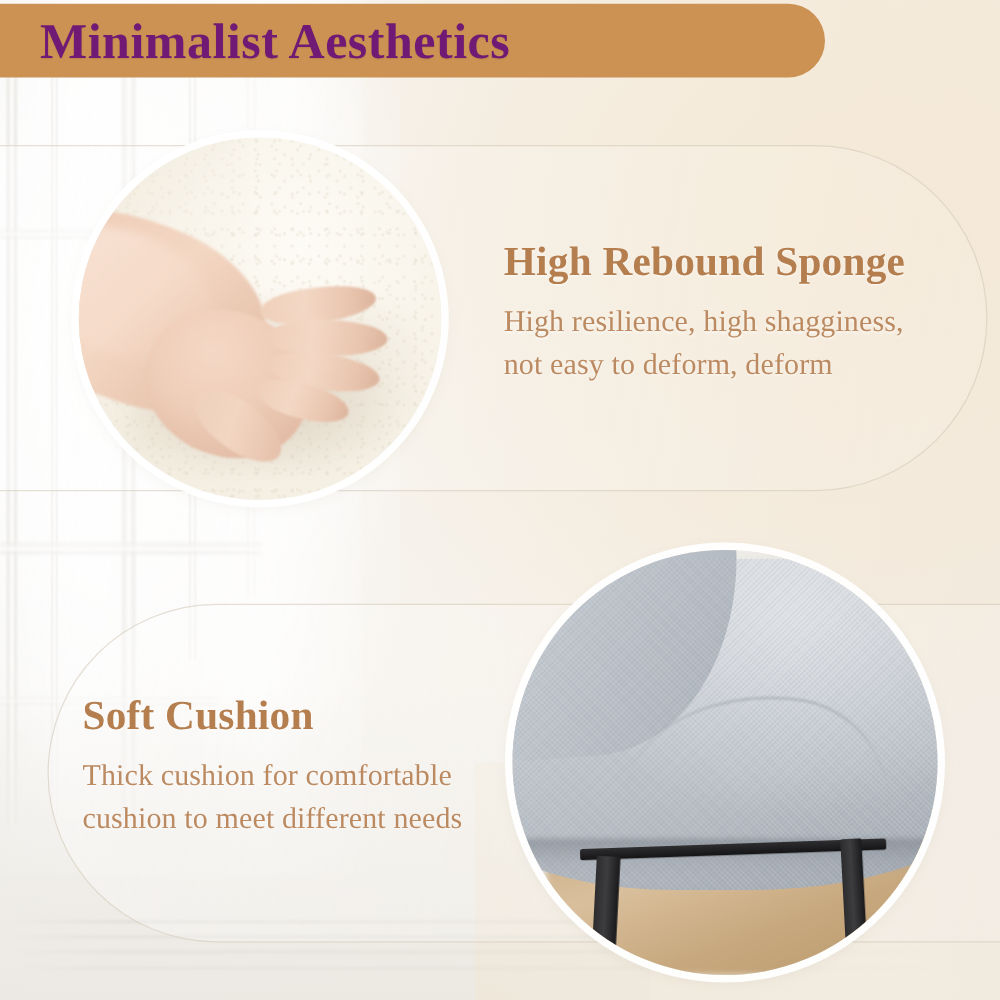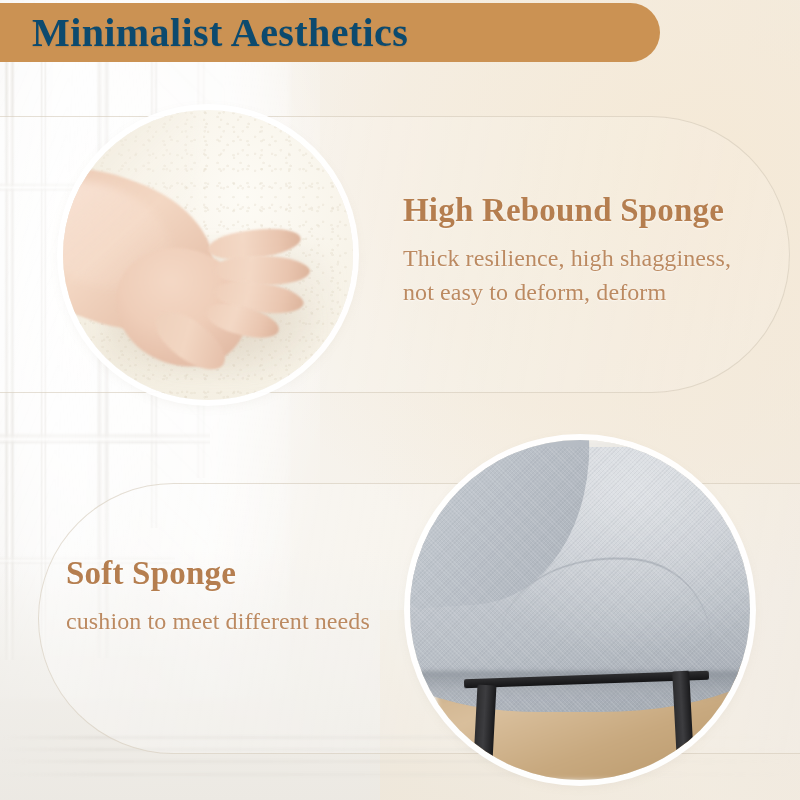--- a/index.html
+++ b/index.html
@@ -141,21 +141,21 @@
     position:absolute;
     left:-40px; top:3px;
     width:700px; height:59px;
     background:#CB9253;
     border-radius:0 40px 40px 0;
     display:flex; align-items:center;
     z-index:40;
   }
   .banner-title {
     margin-left:72px;
-    color:#0c4a6e;
+    color:#701a75;
     font-size:40px;
     font-weight:bold;
     letter-spacing:0.4px;
     line-height:1;
     white-space:nowrap;
     text-shadow:0 1px 1px rgba(120,80,35,0.18);
   }
 
   
   .card {
@@ -483,25 +483,26 @@
     <div class="seam"></div>
     <div class="seat-lip"></div>
     <div class="rail-bar"></div>
     <div class="leg leg-1"></div>
     <div class="leg leg-2"></div>
   </div>
 
   <div class="feature-text ft-1">
     <div class="feature-title">High Rebound Sponge</div>
     <div class="feature-desc">
-      <span>Thick resilience, high shagginess,</span>
+      <span>High resilience, high shagginess,</span>
       <span>not easy to deform, deform</span>
     </div>
   </div>
 
   <div class="feature-text ft-2">
-    <div class="feature-title">Soft Sponge</div>
+    <div class="feature-title">Soft Cushion</div>
     <div class="feature-desc">
+      <span>Thick cushion for comfortable</span>
       <span>cushion to meet different needs</span>
     </div>
   </div>
 
 </div>
 
 </body></html>

